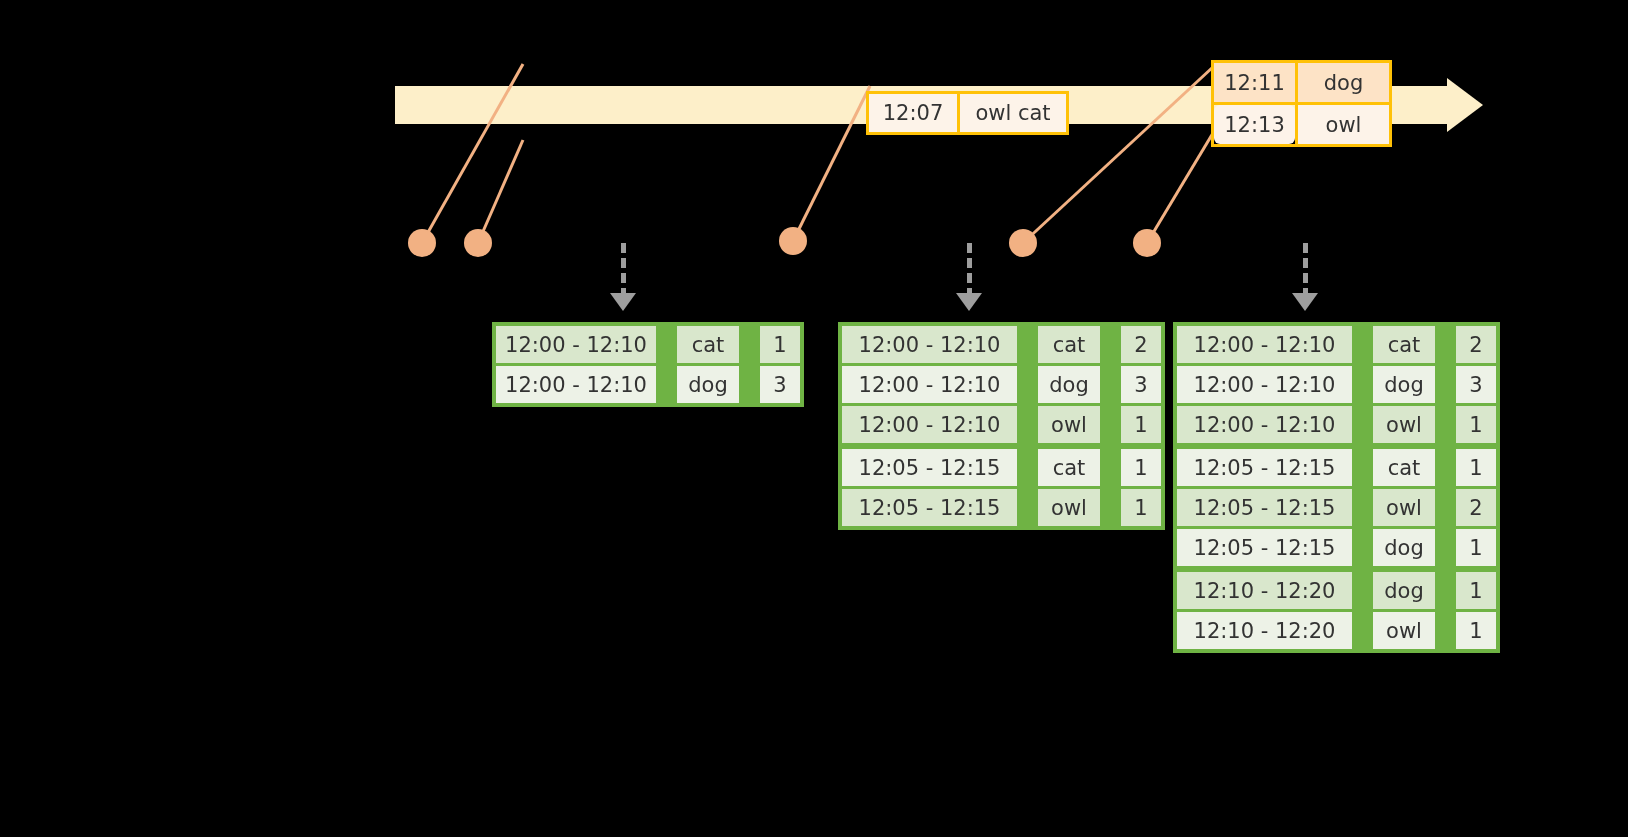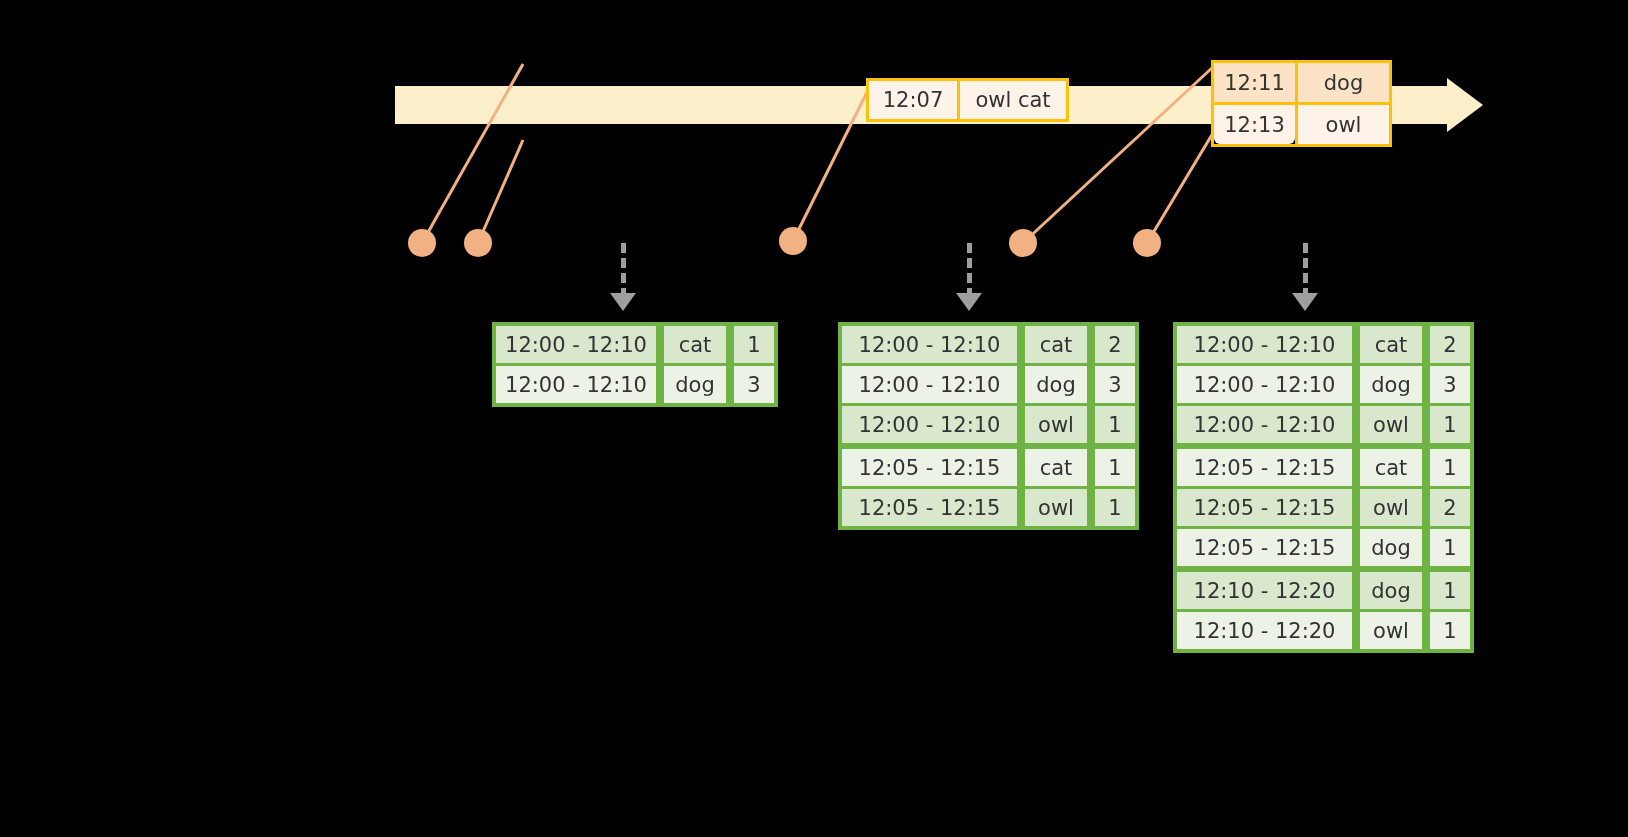--- a/index.html
+++ b/index.html
@@ -30,21 +30,21 @@
 
   
   .dash{position:absolute;width:0;border-left:5px dashed #9e9e9e;}
   .dash-head{position:absolute;width:0;height:0;
        border-left:13px solid transparent;border-right:13px solid transparent;
        border-top:18px solid #9e9e9e;}
 
   
   .gtable{position:absolute;border:4px solid #6fb344;box-sizing:border-box;
           background:#6fb344;display:flex;flex-direction:column;gap:3px;padding:0;}
-  .grow{display:flex;gap:8px;justify-content:space-between;}
+  .grow{display:flex;gap:21px;justify-content:space-between;}
   .gcell{font-size:21px;color:#333;display:flex;align-items:center;
          justify-content:center;box-sizing:border-box;height:37px;white-space:nowrap;}
   .grow.dark .gcell{background:#d9e7cc;}
   .grow.light .gcell{background:#edf2e7;}
   .grow.grp{margin-top:3px;}
   .c-win{width:auto;}
   .c-word{}
   .c-cnt{}
 </style>
 </head>
@@ -63,21 +63,21 @@
     <line x1="1147" y1="243" x2="1213" y2="133" stroke="#f2b183" stroke-width="3"></line>
   </svg>
 
   <div class="dot" style="left:408px;top:229px;"></div>
   <div class="dot" style="left:464px;top:229px;"></div>
   <div class="dot" style="left:779px;top:227px;"></div>
   <div class="dot" style="left:1009px;top:229px;"></div>
   <div class="dot" style="left:1133px;top:229px;"></div>
 
 
-  <div class="evt" style="left:866px;top:78px;width:203px;height:44px;">
+  <div class="evt" style="left:866px;top:91px;width:203px;height:44px;">
     <div class="evt-row shade-b">
       <div class="evt-time" style="width:88px;">12:07</div>
       <div class="evt-words" style="flex:1;">owl cat</div>
     </div>
   </div>
 
   <div class="evt" style="left:1211px;top:60px;width:181px;height:87px;">
     <div class="evt-row shade-a">
       <div class="evt-time" style="width:81px;">12:11</div>
       <div class="evt-words" style="flex:1;">dog</div>

